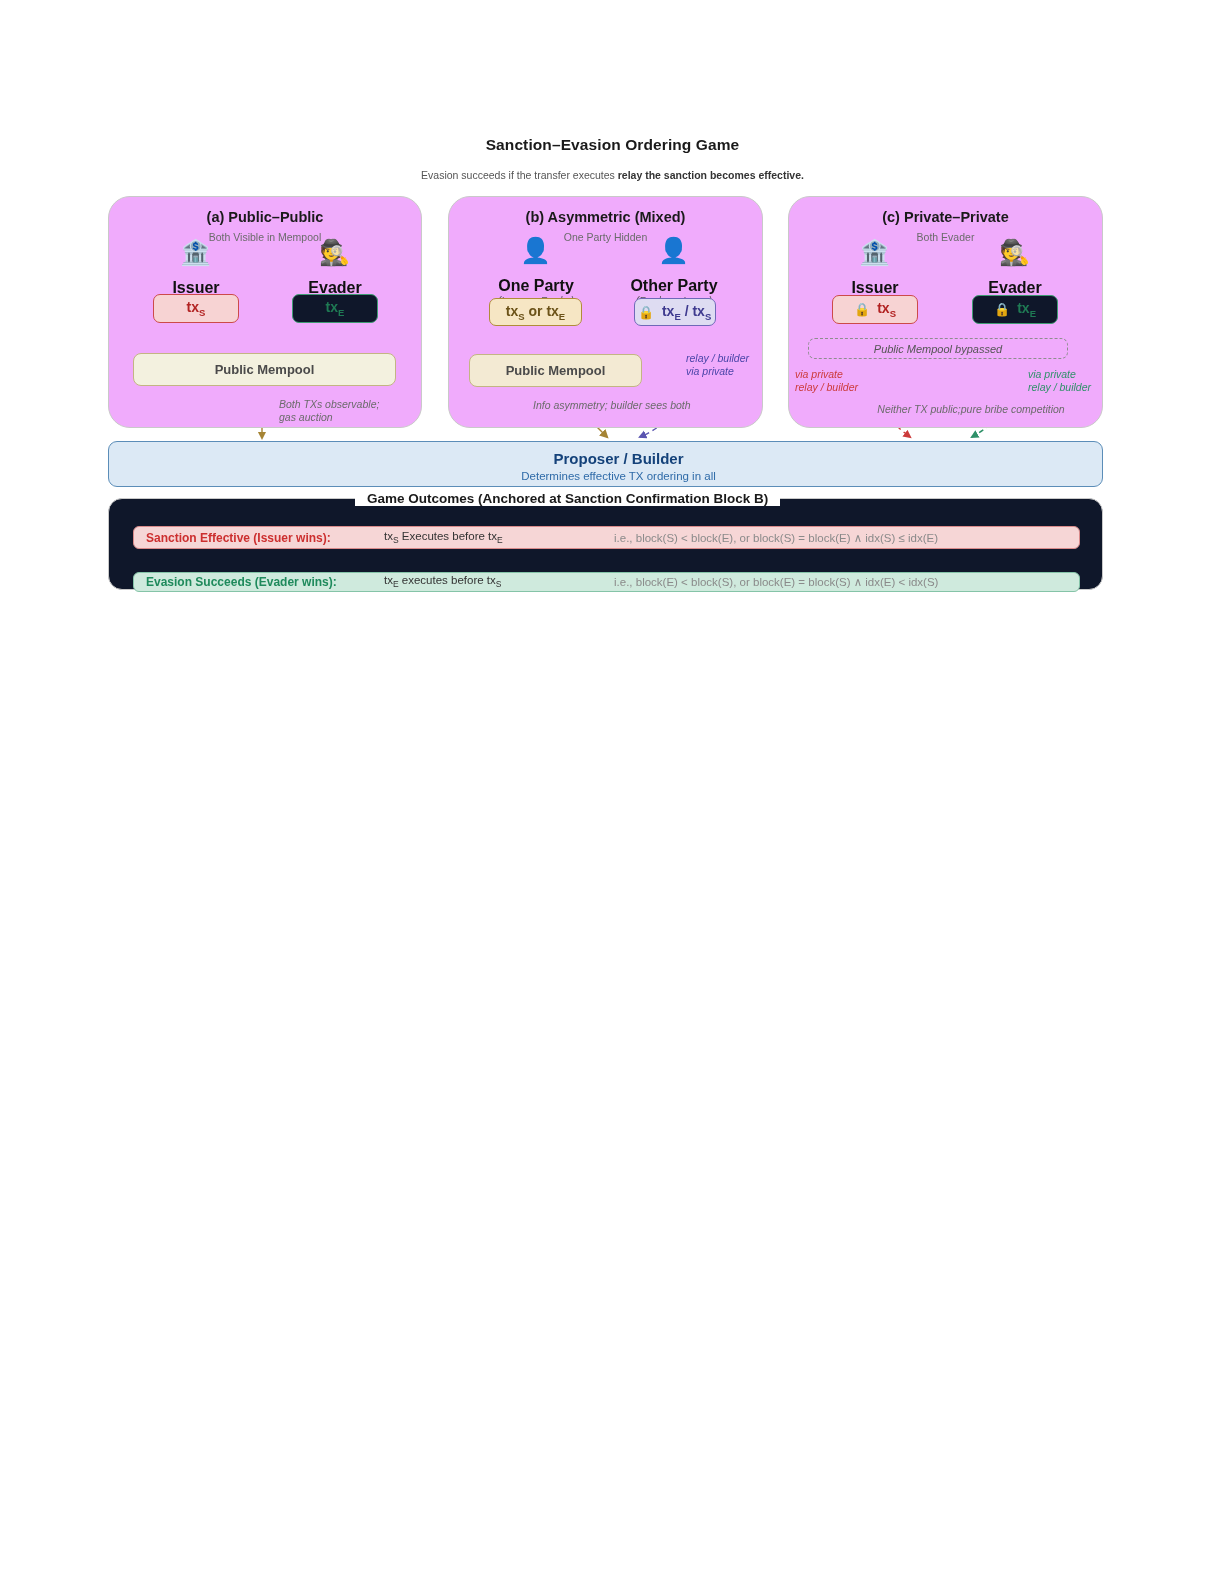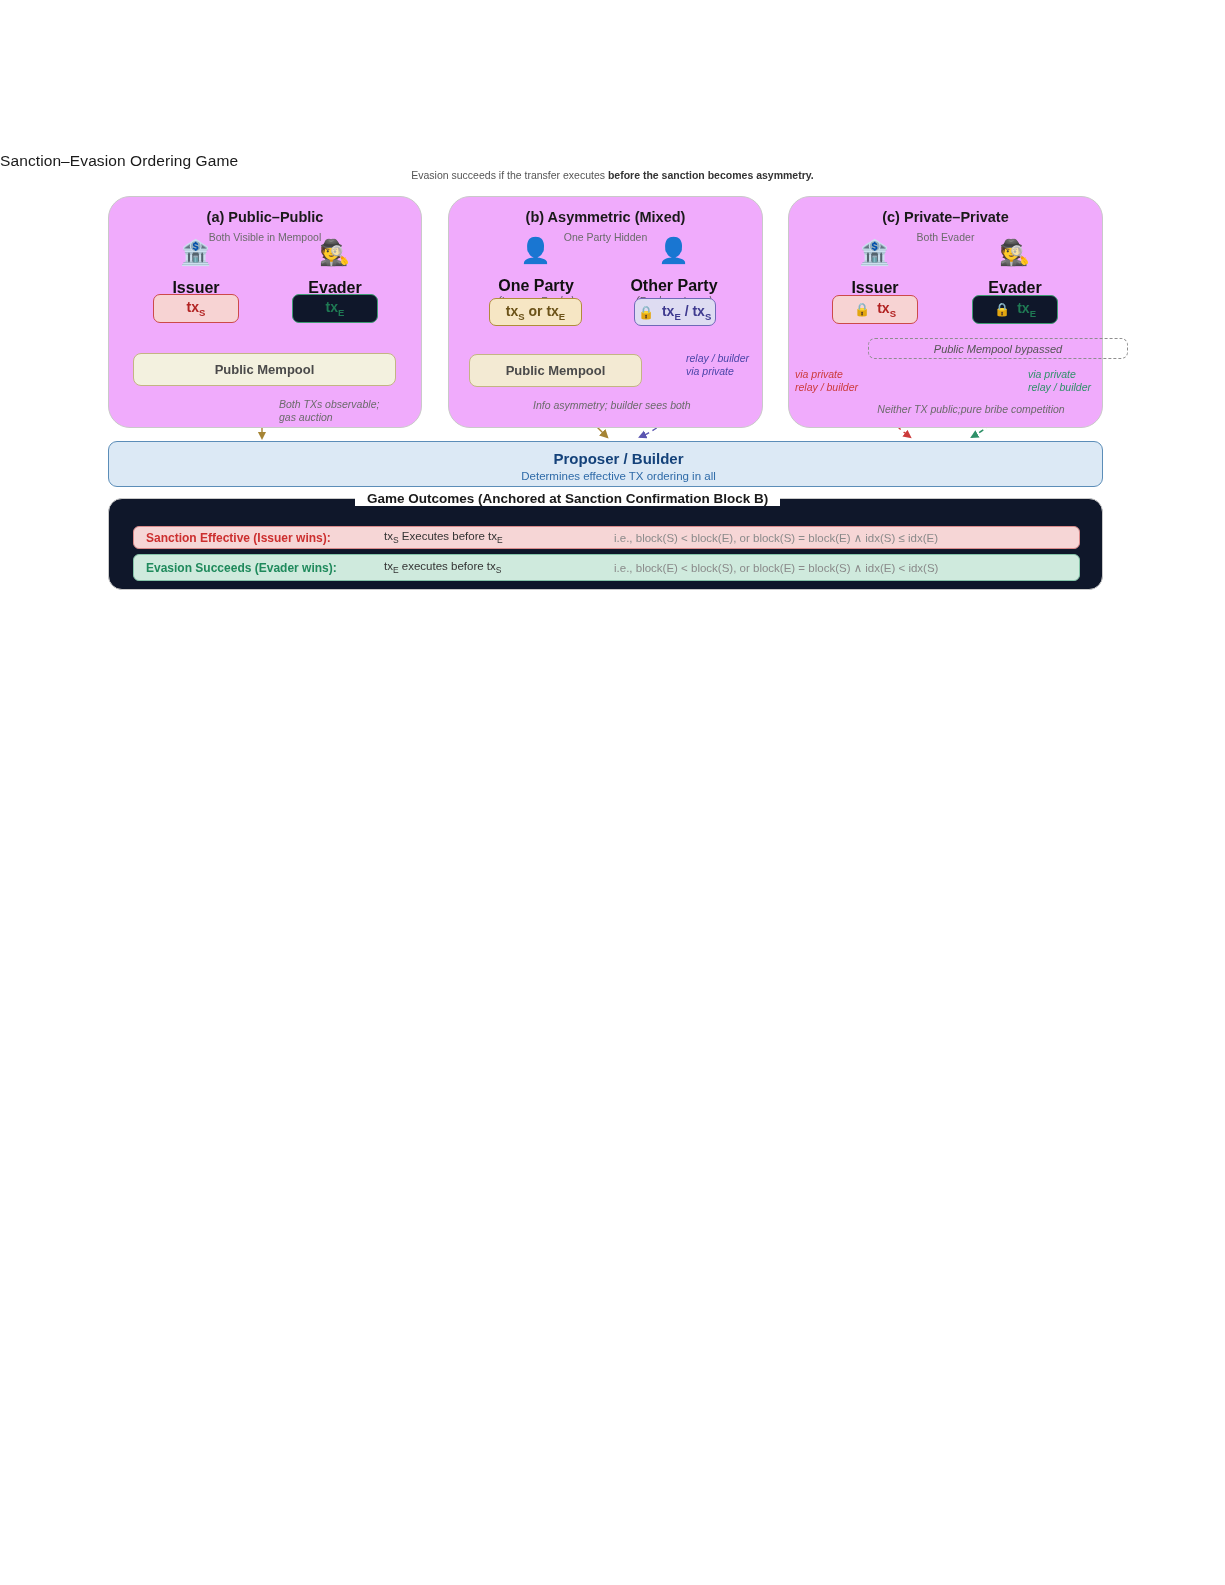--- a/index.html
+++ b/index.html
@@ -13,23 +13,23 @@
     overflow: hidden;
   }
   #figure {
     position: absolute;
     left: 0; top: 0;
     width: 1225px; height: 620px;
   }
   
   .fig-title {
     position: absolute;
-    left: 0; top: 152px; width: 1225px;
-    text-align: left;
-    font-size: 15.5px; font-weight: normal;
+    left: 0; top: 136px; width: 1225px;
+    text-align: center;
+    font-size: 15.5px; font-weight: bold;
     color: #1a1a1a;
     letter-spacing: .1px;
   }
   .fig-subtitle {
     position: absolute;
     left: 0; top: 169px; width: 1225px;
     text-align: center;
     font-size: 10.5px;
     color: #555555;
   }
@@ -217,21 +217,21 @@
     <line x1="556" y1="386" x2="607" y2="437" stroke="#a58434" stroke-width="1.5" marker-end="url(#ah-gold)"></line>
 
     <path d="M674,326 L674,395 C674,418 660,428 640,437" fill="none" stroke="#5a55b0" stroke-width="1.4" stroke-dasharray="5,4" marker-end="url(#ah-purple)"></path>
 
     <path d="M875,324 L875,370 C875,405 890,422 910,437" fill="none" stroke="#cc3b3b" stroke-width="1.4" stroke-dasharray="5,4" marker-end="url(#ah-red)"></path>
 
     <path d="M1015,324 L1015,370 C1015,405 998,422 972,437" fill="none" stroke="#2f9169" stroke-width="1.4" stroke-dasharray="5,4" marker-end="url(#ah-green)"></path>
   </svg>
 
   <div class="fig-title">Sanction–Evasion Ordering Game</div>
-  <div class="fig-subtitle"><span>Evasion succeeds if the transfer executes </span><b>before the sanction becomes asymmetry.</b></div>
+  <div class="fig-subtitle"><span>Evasion succeeds if the transfer executes </span><b>relay the sanction becomes effective.</b></div>
 
   <div class="panel" style="left:108px; top:196px; width:314px; height:232px;">
     <div class="panel-title">(a) Public–Public</div>
     <div class="panel-sub">Both Visible in Mempool</div>
   </div>
   <div class="actor" style="left:146px; top:238px; width:100px;">
     <span class="emoji">🏦</span>
     <span class="label">Issuer</span>
   </div>
   <div class="actor" style="left:285px; top:238px; width:100px;">
@@ -287,39 +287,39 @@
     <span class="label">Evader</span>
   </div>
   <div class="txbox tx-red" style="left:832px; top:295px; width:86px; height:29px;">
     <span class="lockicon">🔒</span>
     <span>tx<sub>S</sub></span>
   </div>
   <div class="txbox tx-green" style="left:972px; top:295px; width:86px; height:29px;">
     <span class="lockicon">🔒</span>
     <span>tx<sub>E</sub></span>
   </div>
-  <div class="bypassed" style="left:868px; top:338px; width:260px; height:21px;">Public Mempool bypassed</div>
+  <div class="bypassed" style="left:808px; top:338px; width:260px; height:21px;">Public Mempool bypassed</div>
   <div class="cap cap-red" style="left:795px; top:368px; width:100px; white-space:pre-line;"><span>via private
 relay / builder</span></div>
   <div class="cap cap-green" style="left:1028px; top:368px; width:100px; text-align:left; white-space:pre-line;"><span>via private
 relay / builder</span></div>
   <div class="cap" style="left:841px; top:403px; width:260px; text-align:center;"><span>Neither TX public;pure bribe competition</span></div>
 
   <div class="proposer" style="left:108px; top:441px; width:995px; height:46px;padding-left:26px;">
     <div class="p-title">Proposer / Builder</div>
     <div class="p-sub">Determines effective TX ordering in all</div>
   </div>
 
   <div class="outcomes" style="left:108px; top:498px; width:995px; height:92px;">
     <div class="outcome-row row-red" style="left:24px; top:27px; width:947px; height:23px;">
       <div class="outcome-label label-red">Sanction Effective (Issuer wins):</div>
       <div class="outcome-mid">tx<sub>S</sub><span> Executes before tx</span><sub>E</sub></div>
       <div class="outcome-formula">i.e., block(S) &lt; block(E), or block(S) = block(E) ∧ idx(S) ≤ idx(E)</div>
     </div>
-    <div class="outcome-row row-green" style="left:24px; top:55px; width:947px; height:27px;">
+    <div class="outcome-row row-green" style="left:24px; top:73px; width:947px; height:20px;">
       <div class="outcome-label label-green">Evasion Succeeds (Evader wins):</div>
       <div class="outcome-mid">tx<sub>E</sub><span> executes before tx</span><sub>S</sub></div>
       <div class="outcome-formula">i.e., block(E) &lt; block(S), or block(E) = block(S) ∧ idx(E) &lt; idx(S)</div>
     </div>
   </div>
   <div class="outcomes-legend" style="left:355px; top:491px;">Game Outcomes (Anchored at Sanction Confirmation Block B)</div>
 
 </div>
 
 </body></html>

